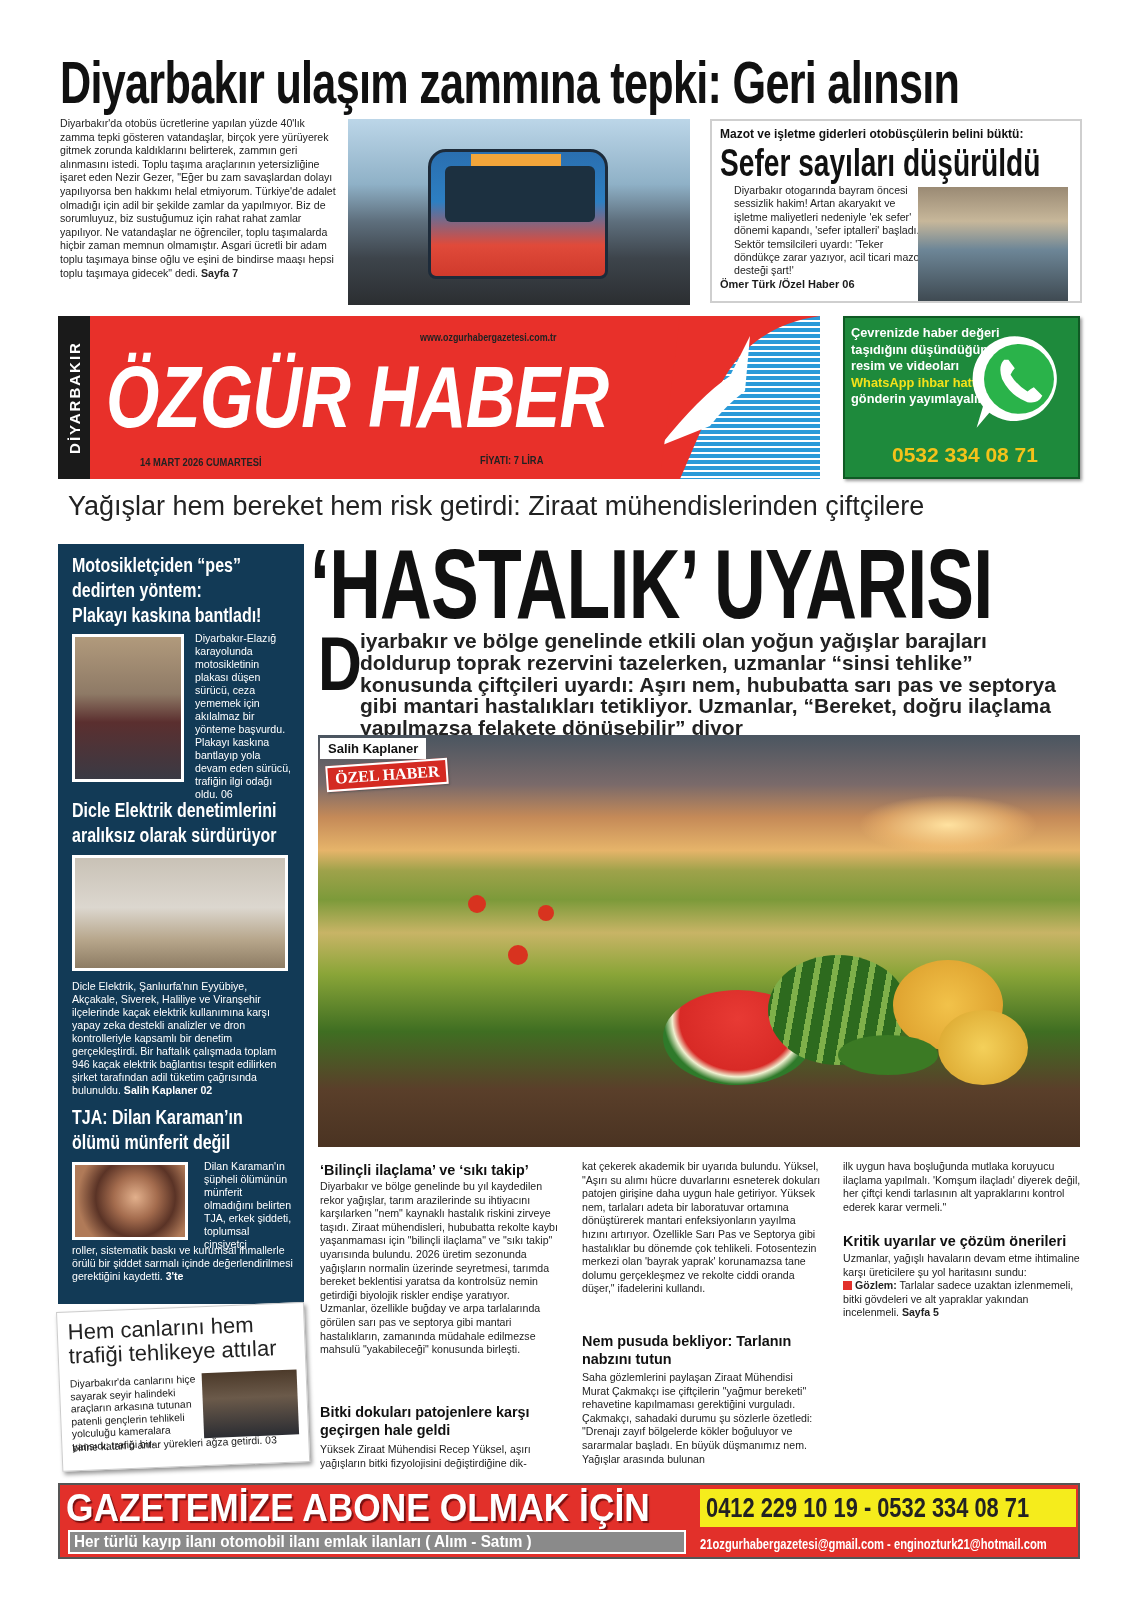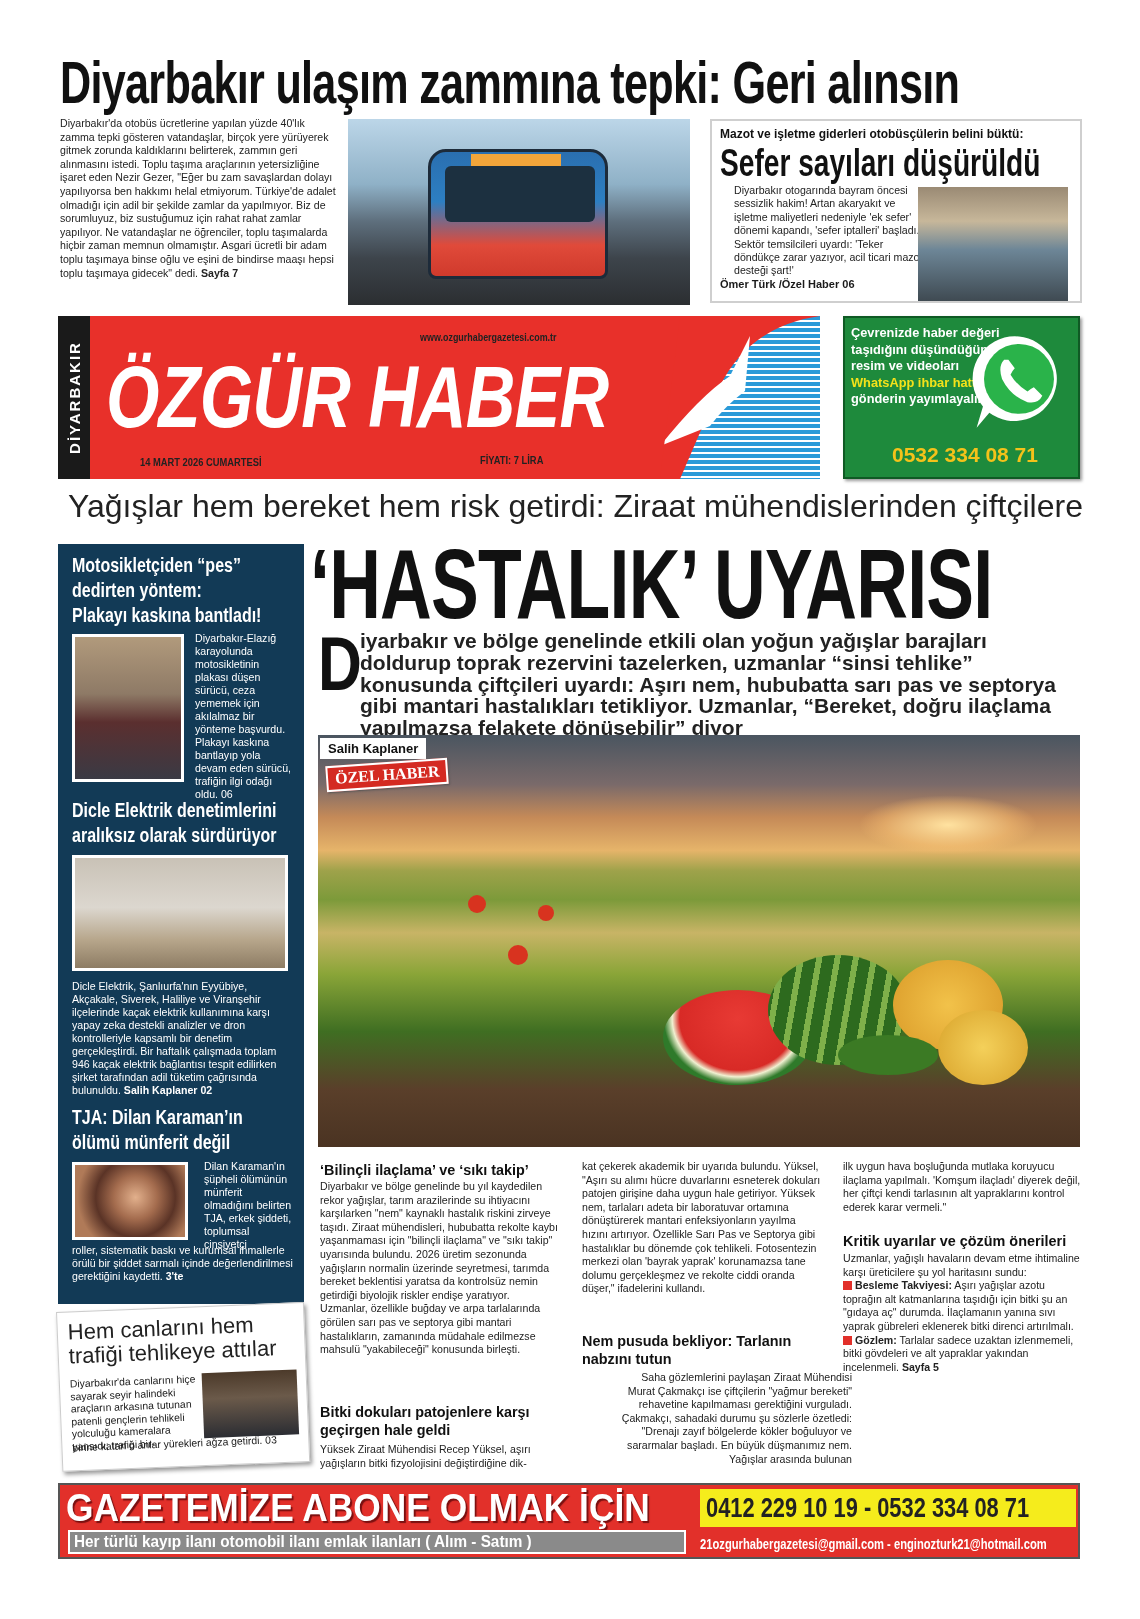--- a/index.html
+++ b/index.html
@@ -35,21 +35,21 @@
   #masthead-price { left: 480px; top: 454px; font-size: 11px; font-weight: 700; color: #222; transform: scaleX(0.85); transform-origin:left top; }
 
   
   #wa-box { left: 843px; top: 316px; width: 237px; height: 163px; background: #1e8a3c; border: 2px solid #0f5a24; box-shadow: 2px 2px 3px #999; }
   #wa-text { left: 851px; top: 325px; width: 160px; font-size: 12.8px; line-height: 16.6px; font-weight: 700; color: #fff; }
   #wa-text .yellow { color: #f4e21a; }
   #wa-phone { left: 892px; top: 443px; font-size: 21px; font-weight: 700; color: #f4c21a; }
   #wa-icon { left: 966px; top: 328px; width: 106px; height: 106px; }
 
   
-  #main-kicker { left: 68px; top: 490px; font-size: 32px; color: #222; line-height: 32px; white-space: nowrap; }
+  #main-kicker { left: 68px; top: 490px; font-size: 27px; color: #222; line-height: 32px; white-space: nowrap; }
   #main-title { left: 310px; top: 536px; font-size: 98px; color: #111; transform: scaleX(0.73); line-height: 96px; letter-spacing: -1px; }
   #drop-cap { left: 318px; top: 631px; font-size: 76px; font-weight: 700; color: #111; line-height: 66px; transform: scaleX(0.8); transform-origin:left top; }
   #main-lead { left: 360px; top: 630px; width: 722px; font-size: 21px; line-height: 21.8px; font-weight: 700; color: #222; }
 
   #hero-photo { left: 318px; top: 735px; width: 762px; height: 412px; overflow: hidden;
     background: linear-gradient(180deg, #4a5560 0%, #7a6a6a 12%, #c58a58 20%, #e6b46a 28%, #9ea24a 33%, #7c9a3a 40%, #c8b466 48%, #8aa538 58%, #3f6e22 72%, #5a3f2a 86%, #4a3322 100%); }
   .sun { position:absolute; left: 540px; top: 60px; width: 180px; height: 60px; border-radius: 50%; background: radial-gradient(ellipse, #ffe2a0 0%, rgba(255,200,120,0.4) 50%, rgba(255,200,120,0) 70%); }
   .melon { position:absolute; border-radius: 50%; }
   #photo-byline { left: 320px; top: 738px; padding: 3px 8px; background: #fff; font-size: 13px; font-weight: 700; color: #111; }
   #photo-badge { left: 326px; top: 762px; padding: 2px 7px; background: #d42a22; color: #fff; font-family: "Liberation Serif", serif; font-weight: 700; font-size: 16px; transform: rotate(-4deg); border: 2px solid #fff; box-shadow: 1px 1px 2px #555; }
@@ -78,21 +78,21 @@
   #tilt-photo { left: 142px; top: 66px; width: 95px; height: 65px; background: linear-gradient(180deg,#4c3a2a 0%,#6b5a4a 40%,#2b2d33 100%); }
 
   
   .col-head { font-size: 14.4px; font-weight: 700; color: #111; line-height: 18px; }
   #col1-h1 { left: 320px; top: 1161px; }
   #col1-p1 { left: 320px; top: 1180px; width: 238px; }
   #col1-h2 { left: 320px; top: 1403px; width: 238px; }
   #col1-p2 { left: 320px; top: 1443px; width: 238px; }
   #col2-p1 { left: 582px; top: 1160px; width: 240px; }
   #col2-h1 { left: 582px; top: 1332px; width: 240px; }
-  #col2-p2 { left: 612px; top: 1371px; width: 240px; text-align: right; }
+  #col2-p2 { left: 582px; top: 1371px; width: 240px; }
   #col3-p1 { left: 843px; top: 1160px; width: 240px; }
   #col3-h1 { left: 843px; top: 1232px; width: 240px; }
   #col3-p2 { left: 843px; top: 1252px; width: 240px; }
   .sq { display:inline-block; width:9px; height:9px; background:#e2302a; margin-right:3px; vertical-align: -1px; }
 
   
   #banner { left: 58px; top: 1483px; width: 1022px; height: 76px; background: #e2302a; border: 2px solid #555; }
   #banner-title { left: 66px; top: 1487px; font-size: 38px; font-weight: 700; color: #fff; line-height: 42px; transform: scaleX(0.93); text-shadow: 2px 2px 1px #7a1010; }
   #banner-phones { left: 700px; top: 1489px; width: 376px; height: 38px; background: #f5ec1c; }
   #banner-phones-text { left: 706px; top: 1491px; font-size: 28px; font-weight: 700; color: #222; line-height: 34px; transform: scaleX(0.78); }
@@ -182,21 +182,20 @@
 <p id="col1-p2" class="abs">Yüksek Ziraat Mühendisi Recep Yüksel, aşırı yağışların bitki fizyolojisini değiştirdiğine dik-</p>
 
 <p id="col2-p1" class="abs">kat çekerek akademik bir uyarıda bulundu. Yüksel, "Aşırı su alımı hücre duvarlarını esneterek dokuları patojen girişine daha uygun hale getiriyor. Yüksek nem, tarlaları adeta bir laboratuvar ortamına dönüştürerek mantari enfeksiyonların yayılma hızını artırıyor. Özellikle Sarı Pas ve Septorya gibi hastalıklar bu dönemde çok tehlikeli. Fotosentezin merkezi olan 'bayrak yaprak' korunamazsa tane dolumu gerçekleşmez ve rekolte ciddi oranda düşer," ifadelerini kullandı.</p>
 <div id="col2-h1" class="abs col-head">Nem pusuda bekliyor: Tarlanın nabzını tutun</div>
 <p id="col2-p2" class="abs">Saha gözlemlerini paylaşan Ziraat Mühendisi Murat Çakmakçı ise çiftçilerin "yağmur bereketi" rehavetine kapılmaması gerektiğini vurguladı. Çakmakçı, sahadaki durumu şu sözlerle özetledi: "Drenajı zayıf bölgelerde kökler boğuluyor ve sararmalar başladı. En büyük düşmanımız nem. Yağışlar arasında bulunan</p>
 
 <p id="col3-p1" class="abs">ilk uygun hava boşluğunda mutlaka koruyucu ilaçlama yapılmalı. 'Komşum ilaçladı' diyerek değil, her çiftçi kendi tarlasının alt yapraklarını kontrol ederek karar vermeli."</p>
 <div id="col3-h1" class="abs col-head">Kritik uyarılar ve çözüm önerileri</div>
 <div id="col3-p2" class="abs txt">
   <div>Uzmanlar, yağışlı havaların devam etme ihtimaline karşı üreticilere şu yol haritasını sundu:</div>
-  <div><span class="sq"></span><span class="bold">Besleme Takviyesi:</span><span> Aşırı yağışlar azotu toprağın alt katmanlarına taşıdığı için bitki şu an "gıdaya aç" durumda. İlaçlamanın yanına sıvı yaprak gübreleri eklenerek bitki direnci artırılmalı.</span></div>
   <div><span class="sq"></span><span class="bold">Gözlem:</span><span> Tarlalar sadece uzaktan izlenmemeli, bitki gövdeleri ve alt yapraklar yakından incelenmeli.</span> <span class="bold">Sayfa 5</span></div>
 </div>
 
 <div id="sidebar" class="abs"></div>
 
 <div id="sb1-title" class="abs sb-title">
   <div>Motosikletçiden “pes”</div>
   <div>dedirten yöntem:</div>
   <div>Plakayı kaskına bantladı!</div>
 </div>

